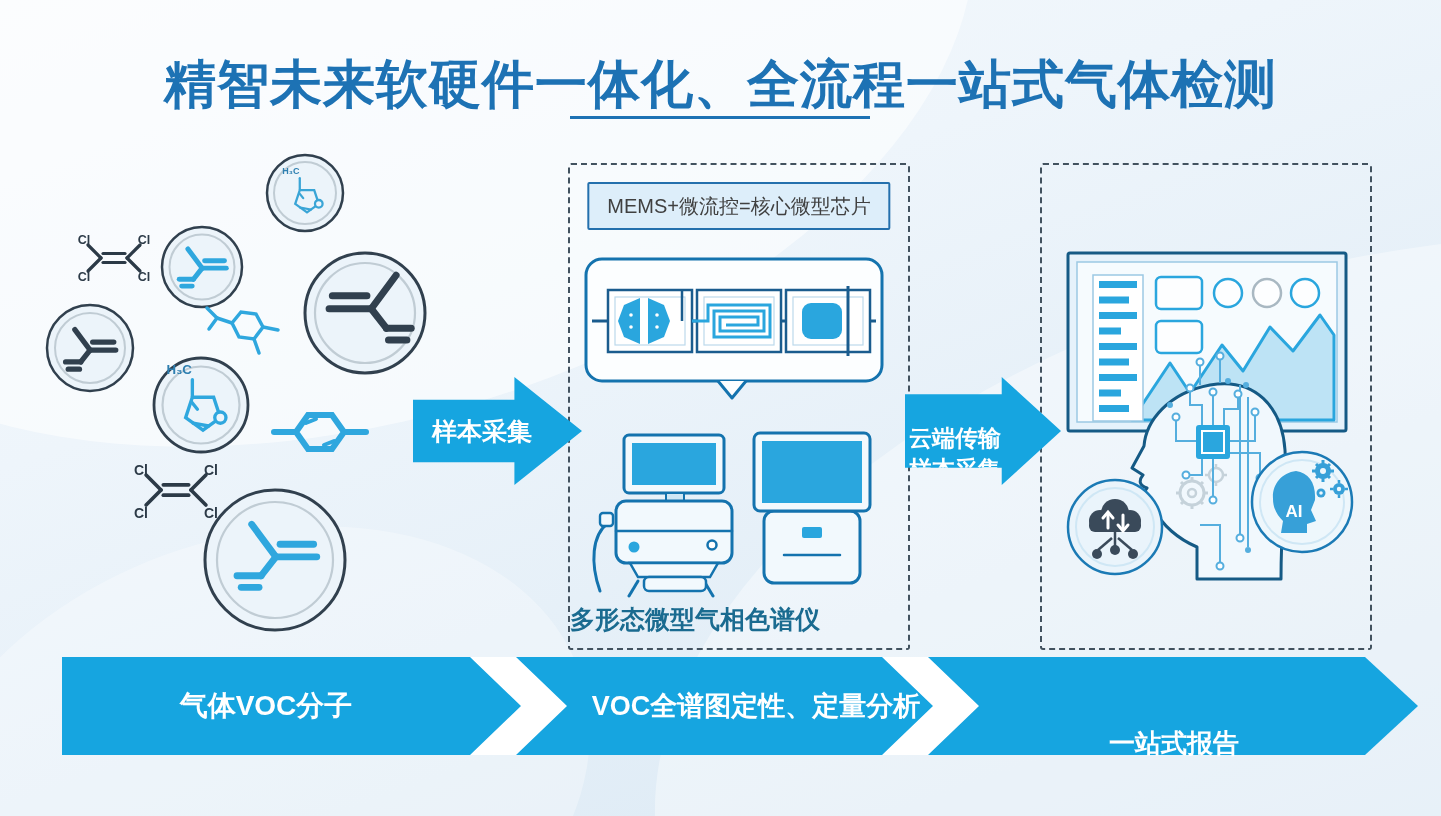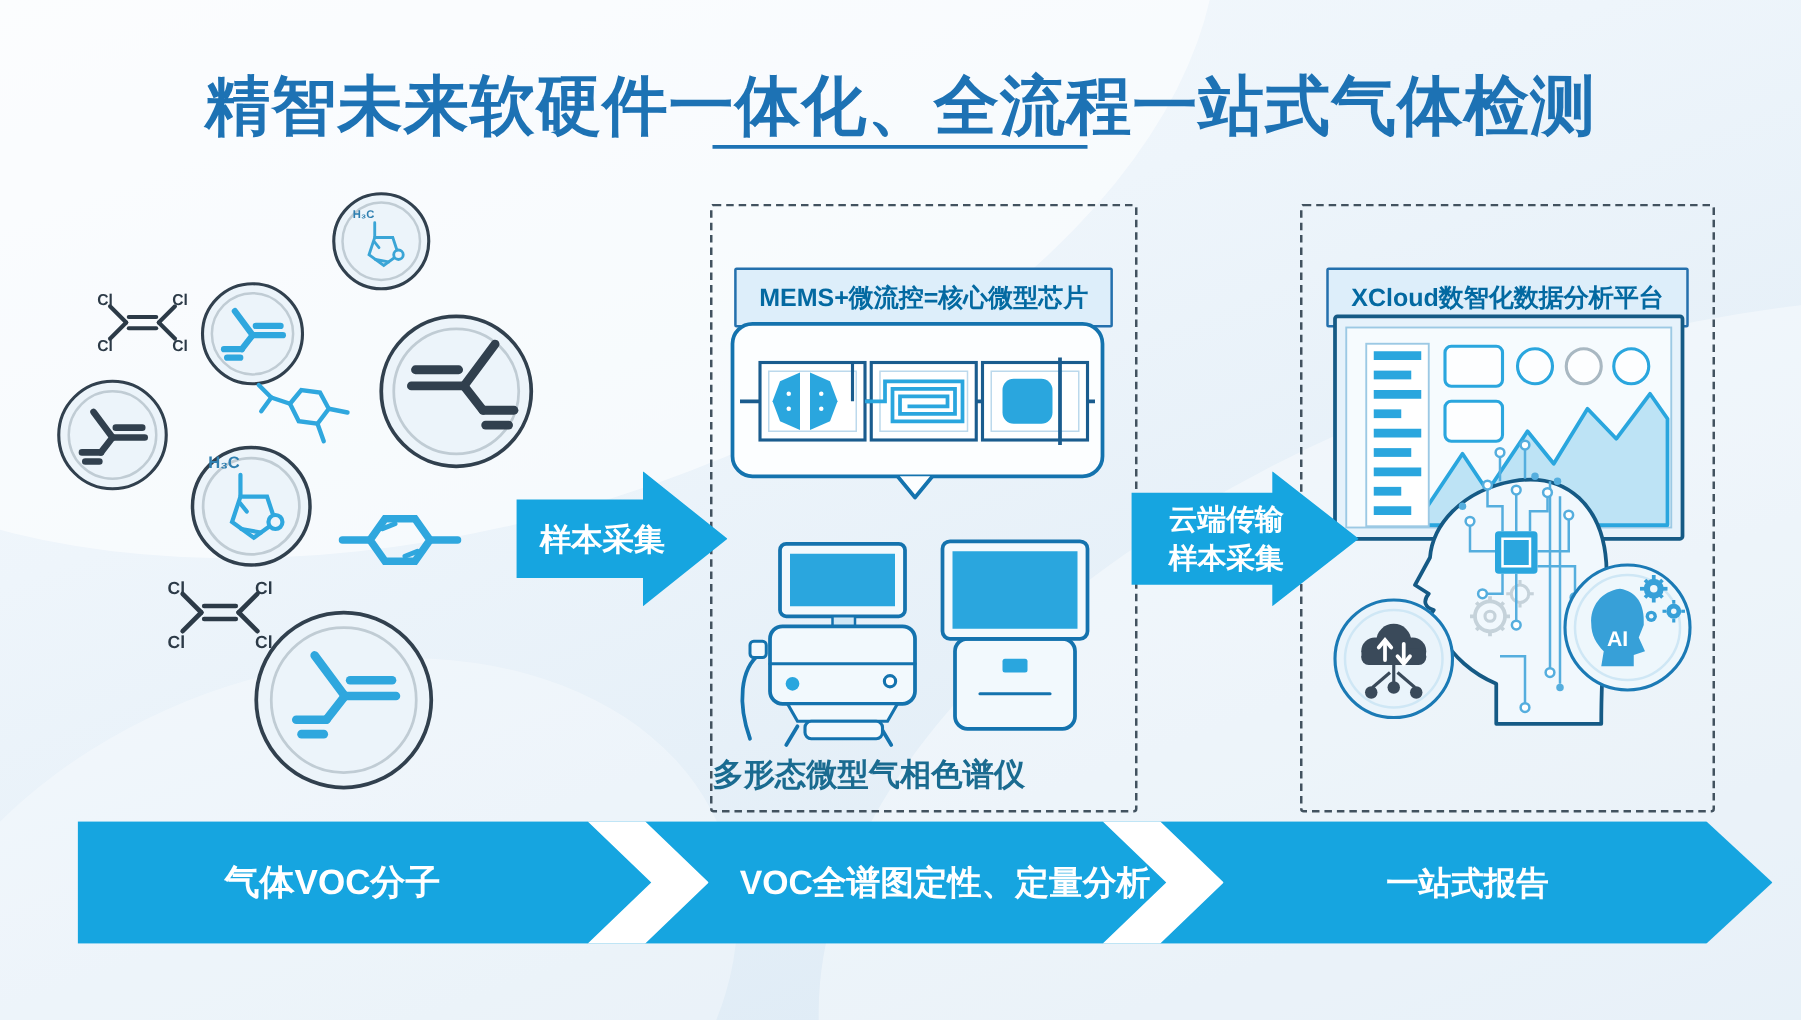--- a/index.html
+++ b/index.html
@@ -14,45 +14,45 @@
   .page-title{position:absolute;left:0;top:50px;width:100%;text-align:center;
     font-size:52px;font-weight:bold;color:#1d72b4;letter-spacing:1px;}
   .title-underline{position:absolute;left:570px;top:116px;width:300px;height:3px;background:#1d72b4;}
 
   .molecules-svg{position:absolute;left:30px;top:140px;}
 
   .flow-arrow{position:absolute;background:#16a5e0;color:#fff;font-weight:bold;
     display:flex;flex-direction:column;justify-content:center;z-index:6;}
   .arrow1{left:413px;top:377px;width:150px;height:108px;font-size:25px;padding-left:19px;
     clip-path:polygon(0 21%,60% 21%,60% 0,100% 50%,60% 100%,60% 79%,0 79%);}
-  .arrow2{left:905px;top:377px;width:152px;height:108px;font-size:23px;padding-left:30px;line-height:1.35;
-    clip-path:polygon(0 16%,62% 16%,62% 0,100% 50%,62% 100%,62% 84%,0 84%);}
+  .arrow2{left:905px;top:377px;width:152px;height:108px;font-size:23px;padding-left:4px;line-height:1.35;
+    clip-path:polygon(0 16%,62% 16%,62% 0,100% 50%,62% 100%,62% 84%,0 84%);justify-content:flex-end;}
 
   .dashed-box{position:absolute;border:2px dashed #42525f;border-radius:3px;z-index:2;}
   .box-mid{left:568px;top:163px;width:338px;height:483px;}
   .box-right{left:1040px;top:163px;width:328px;height:483px;}
   .tag{position:absolute;top:17px;left:50%;transform:translateX(-50%);
-    border:2px solid #2470ad;background:#ddeefa;color:#0369a1;font-weight:bold;font-size:20px;
+    border:2px solid #2470ad;background:#ddeefa;color:#404040;font-weight:normal;font-size:20px;
     height:44px;display:flex;align-items:center;justify-content:center;white-space:nowrap;
-    padding:0 18px;border-radius:2px;margin-top:32px;}
+    padding:0 18px;border-radius:2px;}
   .caption{position:absolute;bottom:12px;left:0;width:100%;
     font-size:25px;font-weight:bold;color:#1a6b90;}
   .abs{position:absolute;}
 
   .banner{position:absolute;left:62px;top:657px;width:1356px;height:98px;z-index:4;}
   .band{position:absolute;inset:0;background:#16a5e0;
     clip-path:polygon(0 0,calc(100% - 53px) 0,100% 50%,calc(100% - 53px) 100%,0 100%);}
   .sep{position:absolute;top:0;width:97px;height:100%;background:#ffffff;
     clip-path:polygon(0 0,46px 0,97px 50%,46px 100%,0 100%,51px 50%);}
   .sep1{left:408px;}  .sep2{left:820px;}
   .step{position:absolute;top:0;height:100%;color:#fff;font-weight:bold;
     display:flex;flex-direction:column;align-items:center;justify-content:center;text-align:center;}
   .step1{left:0;width:408px;font-size:28px;justify-content:center;}
   .step2{left:500px;width:340px;font-size:27px;white-space:nowrap;margin-left:24px;}
-  .step3{left:916px;width:392px;font-size:26px;line-height:1.32;}
+  .step3{left:916px;width:392px;font-size:26px;line-height:1.32;margin-top:37px;}
 </style>
 </head>
 <body>
 
 <div class="stage">
   <div class="bg-swoosh sw1"></div>
   <div class="bg-swoosh sw2"></div>
   <div class="bg-swoosh sw3"></div>
 
   <div class="page-title">精智未来软硬件一体化、全流程一站式气体检测</div>
@@ -242,23 +242,20 @@
 
     <div class="caption">多形态微型气相色谱仪</div>
   </div>
 
   <div class="flow-arrow arrow2">
     <span>云端传输</span>
     <span>样本采集</span>
   </div>
 
   <div class="dashed-box box-right">
-    <div class="tag">
-      <span>XCloud数智化数据分析平台</span>
-    </div>
 
     <svg class="abs" style="left:24px;top:86px;" width="284" height="184" viewBox="0 0 284 184">
       <rect x="2" y="2" width="278" height="178" rx="2" fill="#e6f2fb" stroke="#155a85" stroke-width="3"></rect>
       <rect x="11" y="11" width="260" height="160" fill="#f6fbfe" stroke="#9cc9e4" stroke-width="1.5"></rect>
       <path d="M 66 169 L 104 112 L 124 142 L 156 94 L 177 120 L 204 76 L 227 100 L 254 64 L 268 84 L 268 169 Z" fill="rgba(42,166,222,0.28)" stroke="#2aa6de" stroke-width="3" stroke-linejoin="round"></path>
       <g>
         <rect x="27" y="24" width="50" height="146" fill="#ffffff" stroke="#9cc9e4" stroke-width="1.5"></rect>
         <g fill="#2aa6de">
           <rect x="33" y="30" width="38" height="7"></rect>
             <rect x="33" y="45.5" width="30" height="7"></rect>

